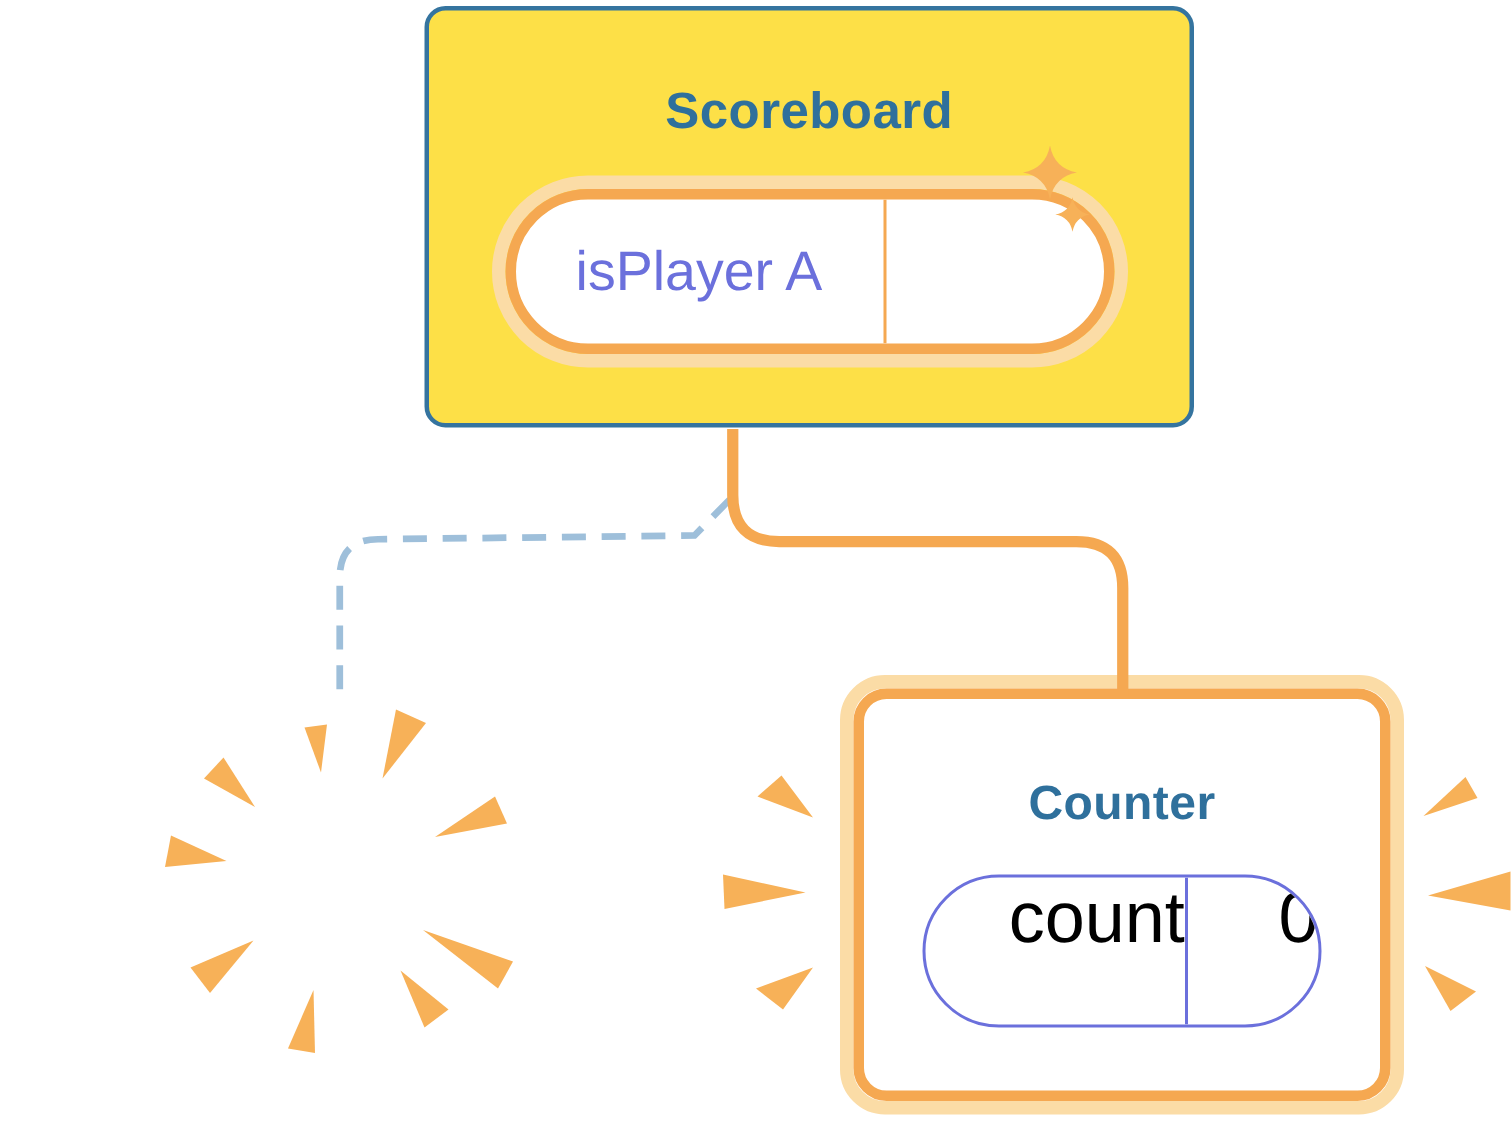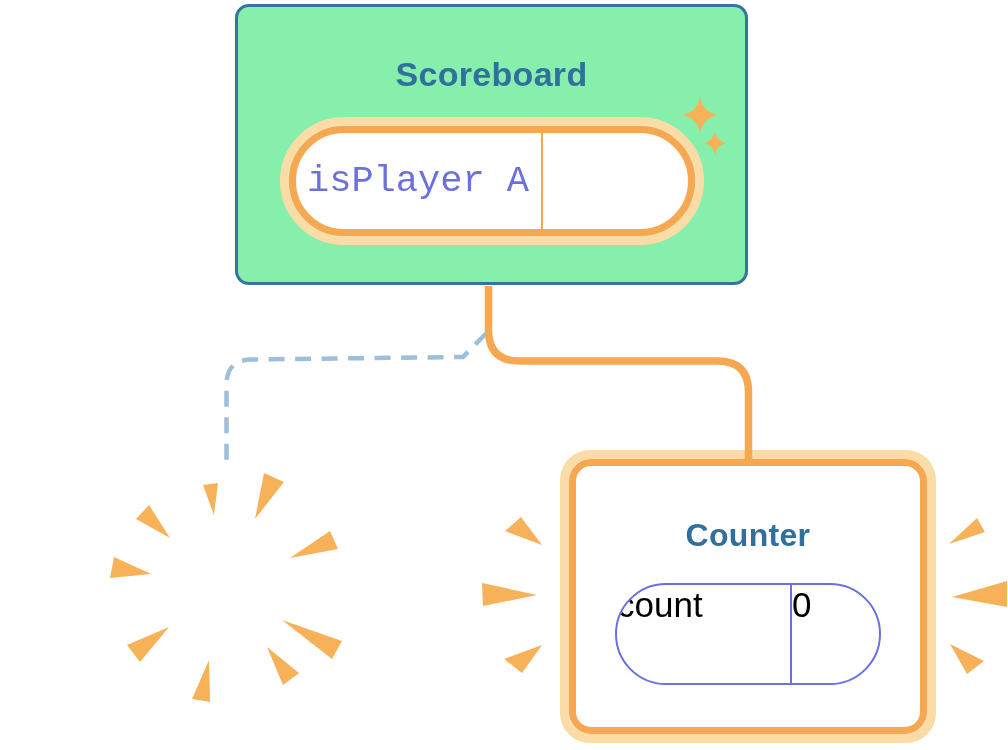--- a/index.html
+++ b/index.html
@@ -6,21 +6,21 @@
   .stage{
     position:relative;width:1008px;height:750px;overflow:hidden;
     background:var(--canvas-bg,#ffffff);
     font-family:"Liberation Sans", sans-serif;
   }
   .layer{position:absolute;left:0;top:0;width:1008px;height:750px;pointer-events:none;}
   .layer.bg{z-index:0;}
   .layer.fg{z-index:3;}
 
   
-  .card{position:absolute;box-sizing:border-box;background:#86efac;z-index:2;}
+  .card{position:absolute;box-sizing:border-box;background:#fde047;z-index:2;margin-left:48px;}
   .scoreboard-card{
     left:235px;top:4px;width:513px;height:281px;
     border:3.5px solid var(--card-border-blue,#35749F);
     border-radius:14px;
   }
   .card-title{
     position:absolute;left:0;width:100%;text-align:center;
     color:var(--title-teal,#2F709C);font-weight:700;letter-spacing:.3px;
   }
   .scoreboard-card .card-title{top:47px;font-size:34px;line-height:40px;}
@@ -33,21 +33,20 @@
   }
   .scoreboard-card .pill-halo{top:110px;width:424px;height:128px;}
   .state-pill{
     box-sizing:border-box;width:100%;height:100%;
     border-radius:999px;background:#fff;display:flex;overflow:hidden;
   }
   .state-pill.orange{border:7px solid var(--orange,#F5A851);}
   .state-pill .cell{
     display:flex;align-items:center;justify-content:center;
     color:var(--state-purple,#6B70DC);
-    font-family:Liberation Mono, monospace;
   }
   .scoreboard-card .cell{font-size:37px;}
   .scoreboard-card .cell.key{flex:0 0 62.5%;border-right:2.5px solid var(--orange,#F5A851);}
   .scoreboard-card .cell.val{flex:1;font-weight:700;}
 
   
   .counter-halo{
     position:absolute;left:560px;top:450px;width:376px;height:293px;
     box-sizing:border-box;border-radius:30px;
     border:9px solid var(--orange-halo,#FBDCA6);z-index:2;
@@ -57,21 +56,21 @@
     background:#fff;border-radius:22px;
     border:7px solid var(--orange,#F5A851);
   }
   .counter-card .card-title{top:50px;font-size:32px;line-height:38px;}
   .counter-card .pill-purple{
     position:absolute;left:50%;top:117px;transform:translateX(-50%);
     box-sizing:border-box;width:266px;height:102px;
     border:2.5px solid var(--state-purple,#6B70DC);border-radius:999px;
     display:flex;overflow:hidden;background:#fff;
   }
-  .counter-card .cell{font-size:35px;}
+  .counter-card .cell{font-size:48px;text-align:right;}
   .counter-card .cell.key{flex:0 0 66%;border-right:2.5px solid var(--state-purple,#6B70DC);}
   .counter-card .cell.val{flex:1;}
 
   
   .dash-line{
     fill:none;stroke:var(--dashed-blue,#9EBFDA);
     stroke-width:4.5;stroke-dasharray:16 10.5;
   }
   .solid-line{fill:none;stroke:var(--orange,#F5A851);stroke-width:7.5;}
   .tilted-rect{fill:#ffffff;}

